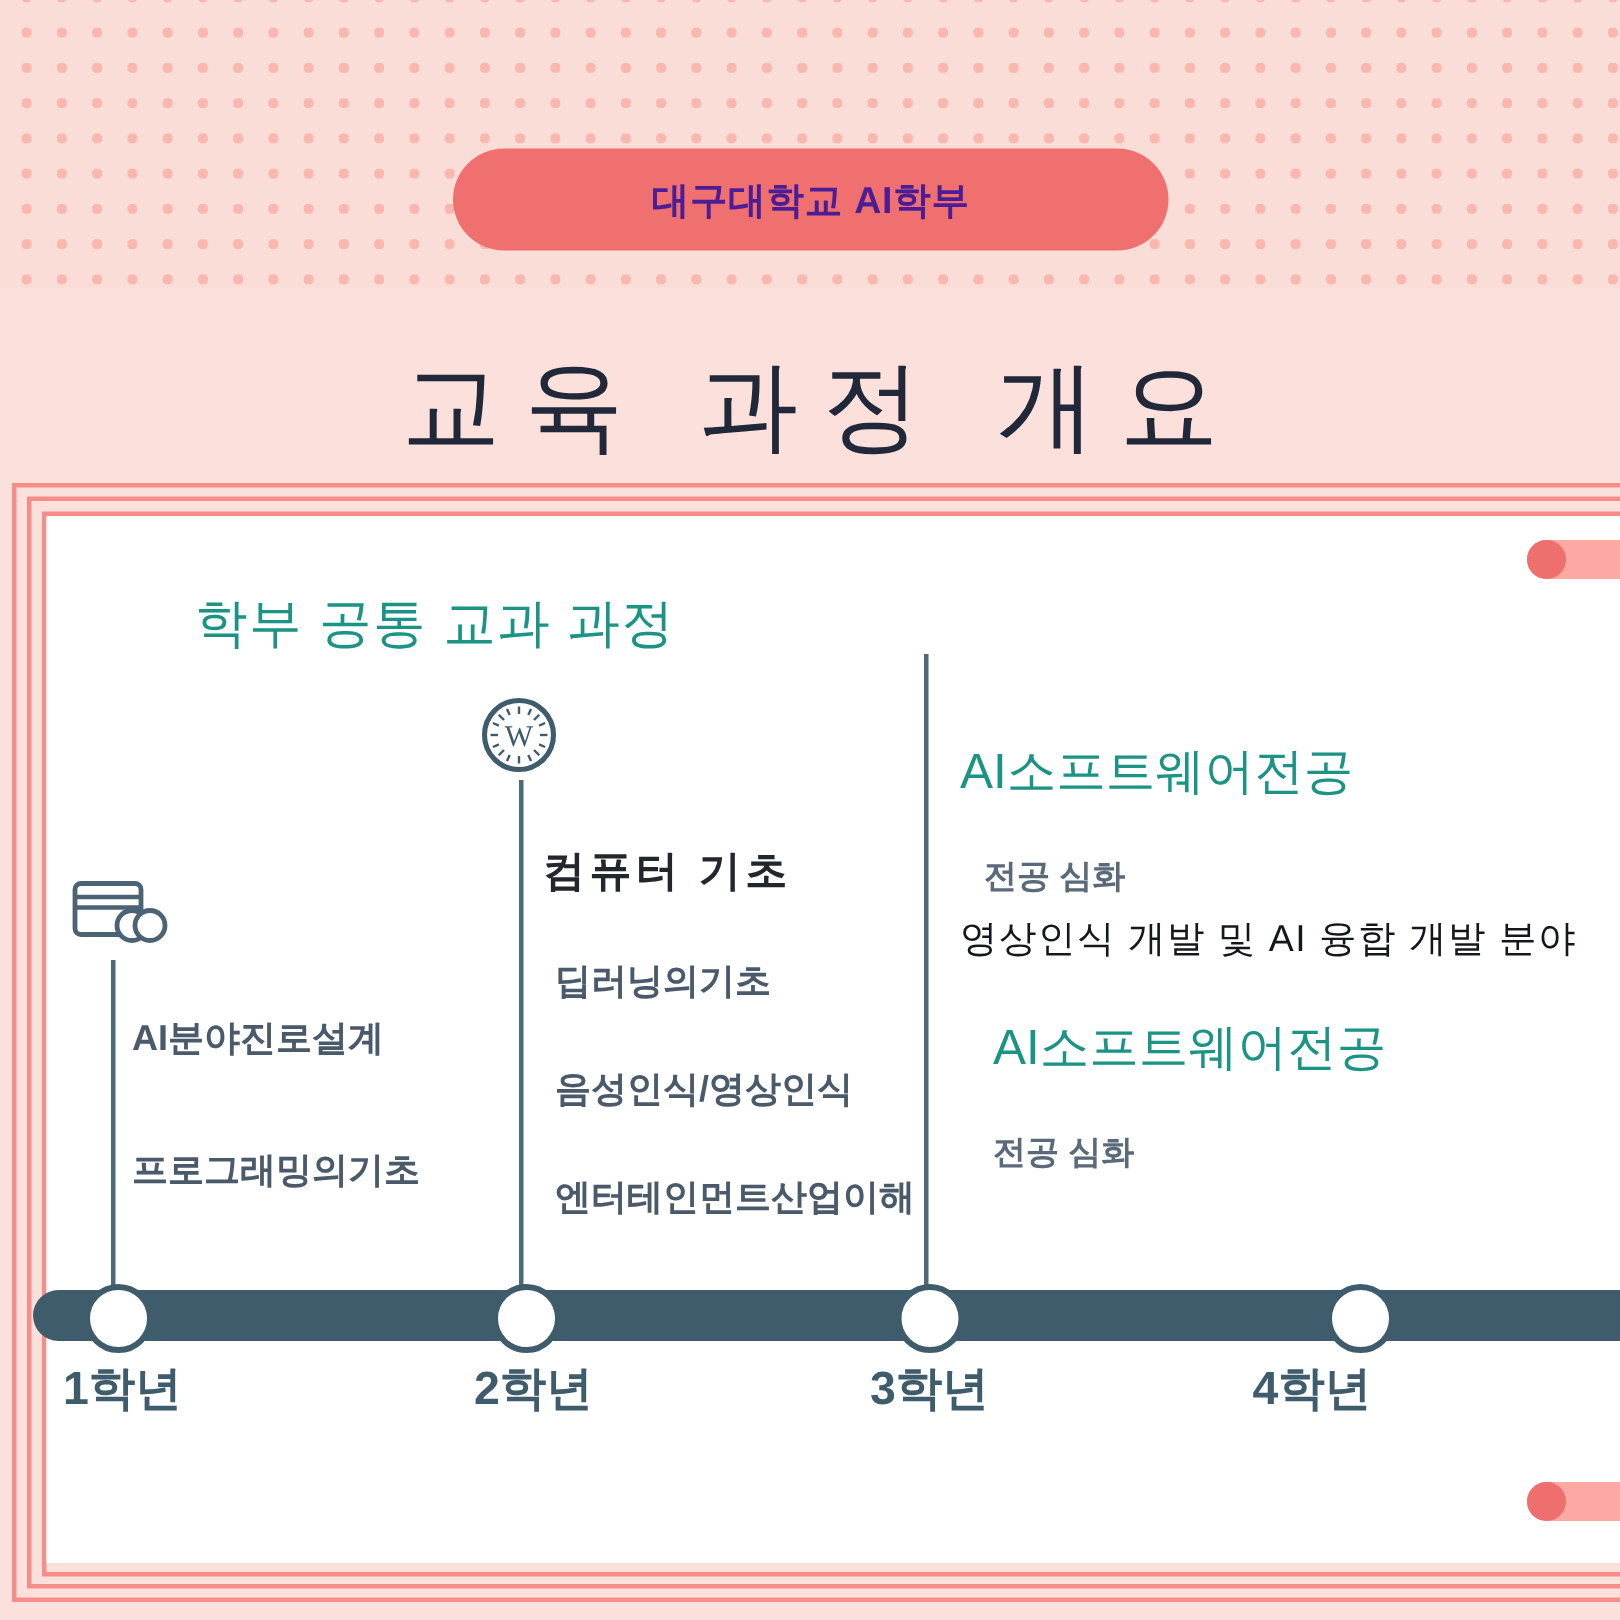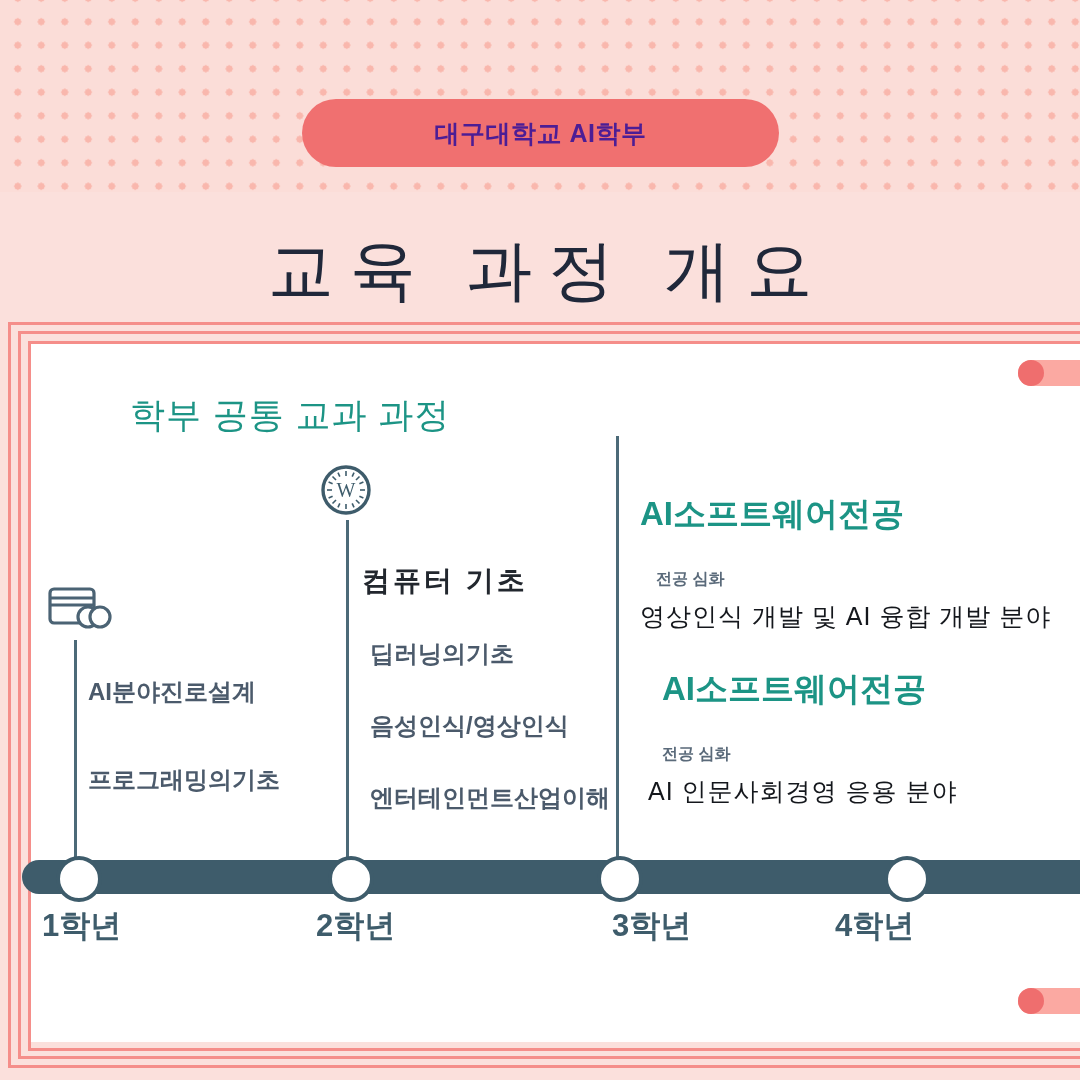--- a/index.html
+++ b/index.html
@@ -78,21 +78,21 @@
   .node-1{left:56px;}
   .node-2{left:328px;}
   .node-3{left:597px;}
   .node-4{left:884px;}
 
   .year-label{
     position:absolute;top:905px;font-size:31px;font-weight:700;color:#3E5C6B;
   }
   .yl-1{left:42px;}
   .yl-2{left:316px;}
-  .yl-3{left:612px;}
+  .yl-3{left:580px;}
   .yl-4{left:835px;}
 
   
   .stem{position:absolute;width:3px;background:#4C6A78;}
   .stem-1{left:74px;top:640px;height:222px;}
   .stem-2{left:346px;top:520px;height:342px;}
   .stem-3{left:616px;top:436px;height:424px;}
 
   
   .icon-card{position:absolute;left:48px;top:585px;width:64px;height:48px;}
@@ -103,22 +103,22 @@
   .item{white-space:nowrap;}
 
   .col-y1{left:88px;top:676px;}
   .col-y1 .item{font-size:24px;font-weight:700;color:#4B5A6B;margin-bottom:56px;}
 
   .col-y2{left:362px;top:562px;}
   .col-y2 .item-head{font-size:28px;font-weight:700;color:#22272E;letter-spacing:3px;margin-bottom:38px;}
   .col-y2 .item{font-size:24px;font-weight:700;color:#4B5A6B;margin-bottom:40px;margin-left:8px;}
 
   .col-y3{left:640px;top:492px;}
-  .major-title{font-size:33px;font-weight:700;color:#1C9485;letter-spacing:0px;white-space:nowrap;}
-  .major-sub{font-size:16px;font-weight:700;color:#5A6A7A;margin-top:32px;margin-left:16px;white-space:nowrap;}
+  .major-title{font-size:33px;font-weight:400;color:#1C9485;letter-spacing:0px;white-space:nowrap;}
+  .major-sub{font-size:22px;font-weight:700;color:#5A6A7A;margin-top:32px;margin-left:16px;white-space:nowrap;}
   .major-desc{font-size:25px;font-weight:400;color:#14171C;margin-top:10px;letter-spacing:1px;white-space:nowrap;}
   .major-block-2{margin-top:34px;}
   .major-block-2 .major-title{margin-left:22px;}
   .major-block-2 .major-sub{margin-left:22px;}
   .major-block-2 .major-desc{margin-left:8px;}
 </style>
 </head>
 <body>
 
 <div class="page">
@@ -199,21 +199,20 @@
 
   <div class="col col-y3">
     <div class="major-block">
       <div class="major-title">AI소프트웨어전공</div>
       <div class="major-sub">전공 심화</div>
       <div class="major-desc">영상인식 개발 및 AI 융합 개발 분야</div>
     </div>
     <div class="major-block major-block-2">
       <div class="major-title">AI소프트웨어전공</div>
       <div class="major-sub">전공 심화</div>
-      <div class="major-desc">AI 인문사회경영 응용 분야</div>
     </div>
   </div>
 
   <div class="rail"></div>
   <div class="node node-1"></div>
   <div class="node node-2"></div>
   <div class="node node-3"></div>
   <div class="node node-4"></div>
 
   <div class="year-label yl-1">1학년</div>

